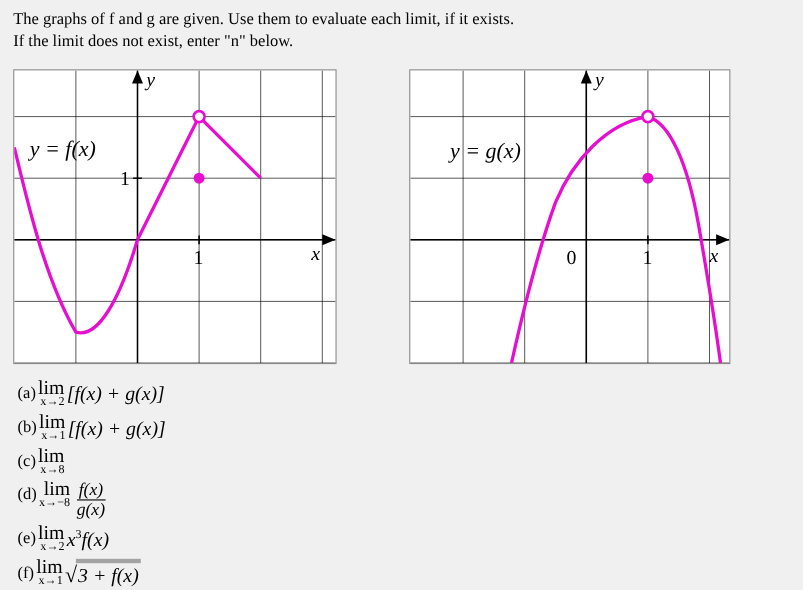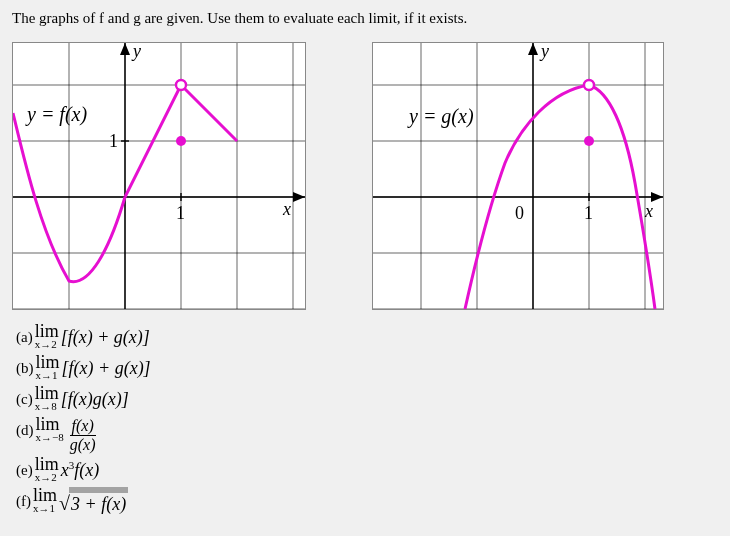--- a/index.html
+++ b/index.html
@@ -18,35 +18,36 @@
   .axis-line { stroke: #000; stroke-width: 1.4; }
   .curve { stroke: #e60fd0; stroke-width: 3; fill: none; }
   .pt-filled { fill: #e60fd0; }
   .pt-open { fill: #fff; stroke: #e60fd0; stroke-width: 2.4; }
   .axlabel { font-family: "Times New Roman", serif; font-size: 18px; font-style: italic; }
   .ticklabel { font-family: "Times New Roman", serif; font-size: 18px; }
   .fn-label { font-family: "Times New Roman", serif; font-size: 20px; font-style: italic; }
   .questions { margin-left: 4px; line-height: 1.5; }
   .q-line { display: flex; align-items: flex-start; margin: 2px 0; }
   .q-tag { font-family: "Times New Roman", serif; margin-right: 2px; padding-top: 4px; }
-  .lim { display: inline-flex; flex-direction: column; align-items: flex-start; margin-right: 2px; }
+  .lim { display: inline-flex; flex-direction: column; align-items: flex-end; margin-right: 2px; }
   .lim-top { font-size: 18px; line-height: 1; }
   .lim-sub { font-size: 11px; line-height: 1; margin-top: -1px; }
   .expr { font-size: 18px; align-self: flex-start; padding-top: 2px; }
   .frac { display: inline-flex; flex-direction: column; align-items: center; vertical-align: middle; margin: 0 2px; }
   .frac-num, .frac-den { font-size: 16px; line-height: 1.1; padding: 0 2px; }
   .frac-num { border-bottom: 1px solid #000; }
-  .sqrt { border-top: 6px solid #a3a3a3; padding: 1px 2px 0 2px; margin-left: -1px; }
+  .sqrt { border-top: 4px solid #a3a3a3; padding: 1px 2px 0 2px; margin-left: -1px; }
   .surd { font-size: 20px; }
 </style>
 </head>
 <body>
 
 <div class="instructions">
   <span>The graphs of f and g are given. Use them to evaluate each limit, if it exists.</span><br>
+  <span>If the limit does not exist, enter "n" below.</span>
 </div>
 
 <div class="graphs-row">
 
   <div class="graph-box">
     <svg width="292" height="266" viewBox="0 0 292 266">
 
       <g>
         <line class="grid-line" x1="56" y1="0" x2="56" y2="266"></line>
         <line class="grid-line" x1="112" y1="0" x2="112" y2="266"></line>
@@ -142,21 +143,20 @@
     </span>
     <span class="expr"><i>[f(x) + g(x)]</i></span>
   </div>
 
   <div class="q-line">
     <span class="q-tag">(c)</span>
     <span class="lim">
       <span class="lim-top">lim</span>
       <span class="lim-sub">x→8</span>
     </span>
-    <span class="expr"><i>[f(x)g(x)]</i></span>
   </div>
 
   <div class="q-line">
     <span class="q-tag">(d)</span>
     <span class="lim">
       <span class="lim-top">lim</span>
       <span class="lim-sub">x→−8</span>
     </span>
     <span class="expr">
       <span class="frac">

